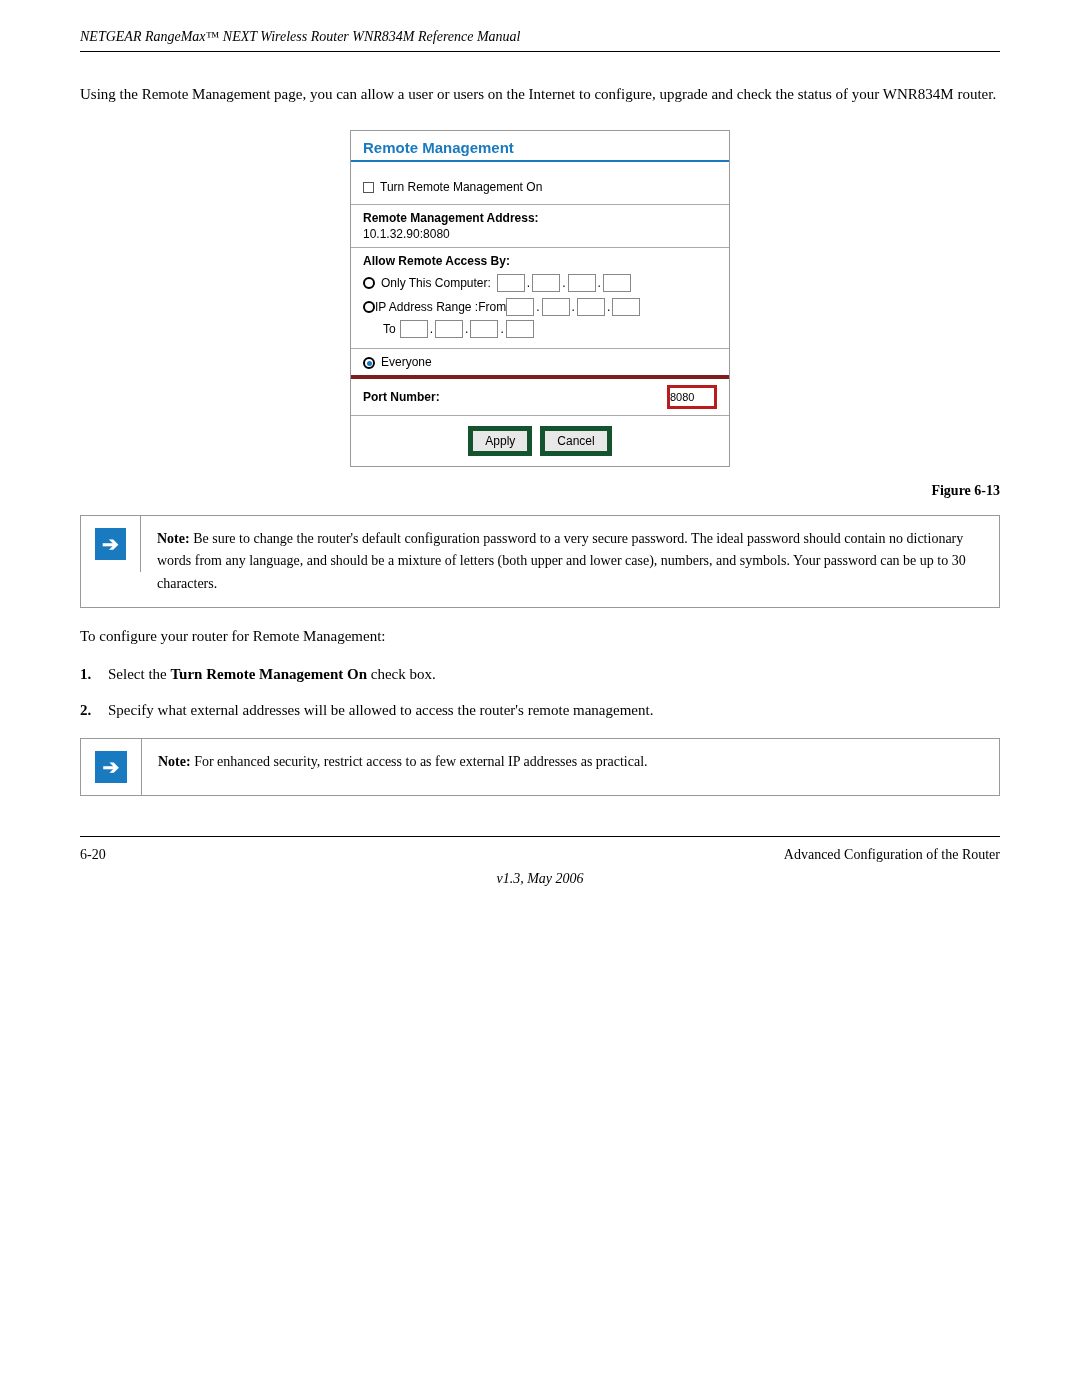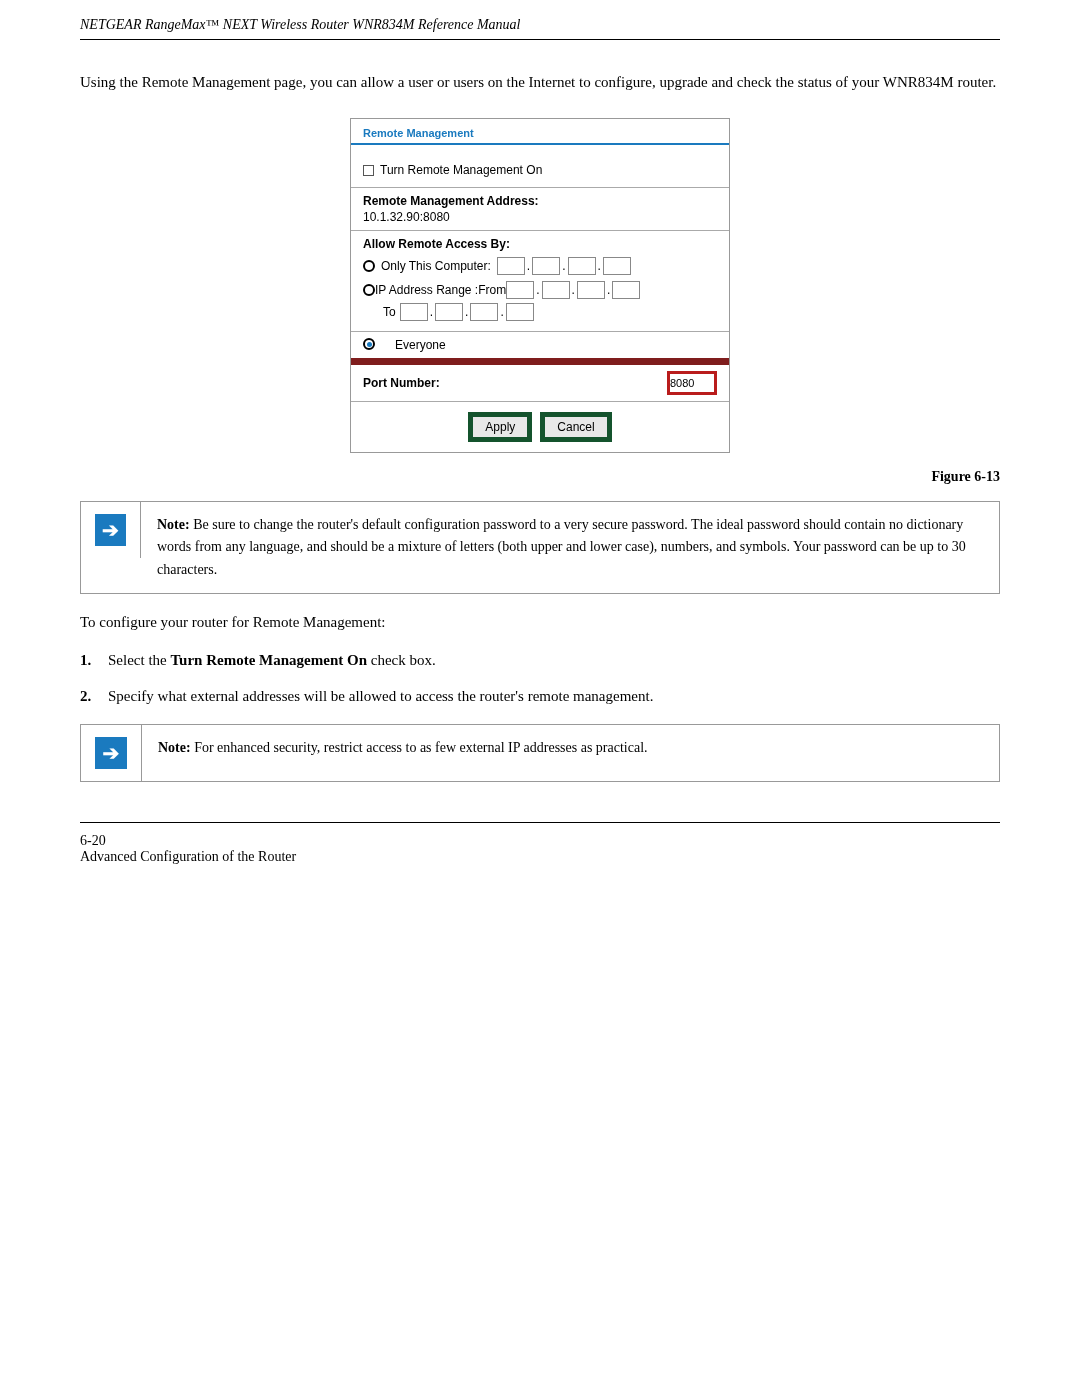--- a/index.html
+++ b/index.html
@@ -6,21 +6,21 @@
     body {
       font-family: Times New Roman, serif;
       font-size: 15px;
       background: #ffffff;
       color: #000000;
       width: 1080px;
       min-height: 1397px;
     }
 
     .page-wrapper {
-      padding: 16px 80px 60px 80px;
+      padding: 28px 80px 60px 80px;
     }
 
     .header-line {
       border-bottom: 1px solid #000;
       padding-bottom: 6px;
       margin-bottom: 30px;
     }
 
     .header-text {
       font-style: italic;
@@ -48,21 +48,21 @@
       width: 380px;
       margin: 0 auto 16px auto;
       padding: 0;
       background: #fff;
       font-family: Arial, sans-serif;
       font-size: 12px;
     }
 
     .router-panel-title {
       color: #1a7abf;
-      font-size: 11px;
+      font-size: 15px;
       font-weight: bold;
       padding: 8px 12px 4px 12px;
       border-bottom: 2px solid #1a7abf;
       margin-bottom: 8px;
     }
 
     .panel-section {
       border-bottom: 1px solid #aaa;
       padding: 6px 12px;
     }
@@ -127,24 +127,24 @@
     .range-indent {
       margin-left: 20px;
       margin-bottom: 4px;
       display: flex;
       align-items: center;
       gap: 4px;
     }
 
     .everyone-row {
       display: flex;
-      align-items: flex-start;
-      gap: 20px;
+      align-items: flex-end;
+      gap: 6px;
       padding: 6px 12px;
-      border-bottom: 7px solid #7f1d1d;
+      border-bottom: 4px solid #7f1d1d;
     }
 
     .radio-filled {
       width: 12px;
       height: 12px;
       border-radius: 50%;
       border: 2px solid #000;
       display: inline-flex;
       align-items: center;
       justify-content: center;
@@ -265,21 +265,20 @@
       min-width: 20px;
     }
 
     .footer-line {
       border-top: 1px solid #000;
       margin-top: 40px;
       padding-top: 10px;
       display: flex;
       justify-content: space-between;
       font-size: 14px;
-      flex-direction: column;
     }
 
     .footer-version {
       text-align: center;
       font-size: 14px;
       margin-top: 8px;
       font-style: italic;
     }
 
     .checkbox-square {
@@ -415,14 +414,15 @@
     </div>
     <div class="note-content">
       <span class="note-bold">Note:</span><span> For enhanced security, restrict access to as few external IP addresses as practical.</span>
     </div>
   </div>
 
   <div class="footer-line">
     <span>6-20</span>
     <span>Advanced Configuration of the Router</span>
   </div>
+  <div class="footer-version">v1.3, May 2006</div>
 
 </div>
 
 </body></html>

